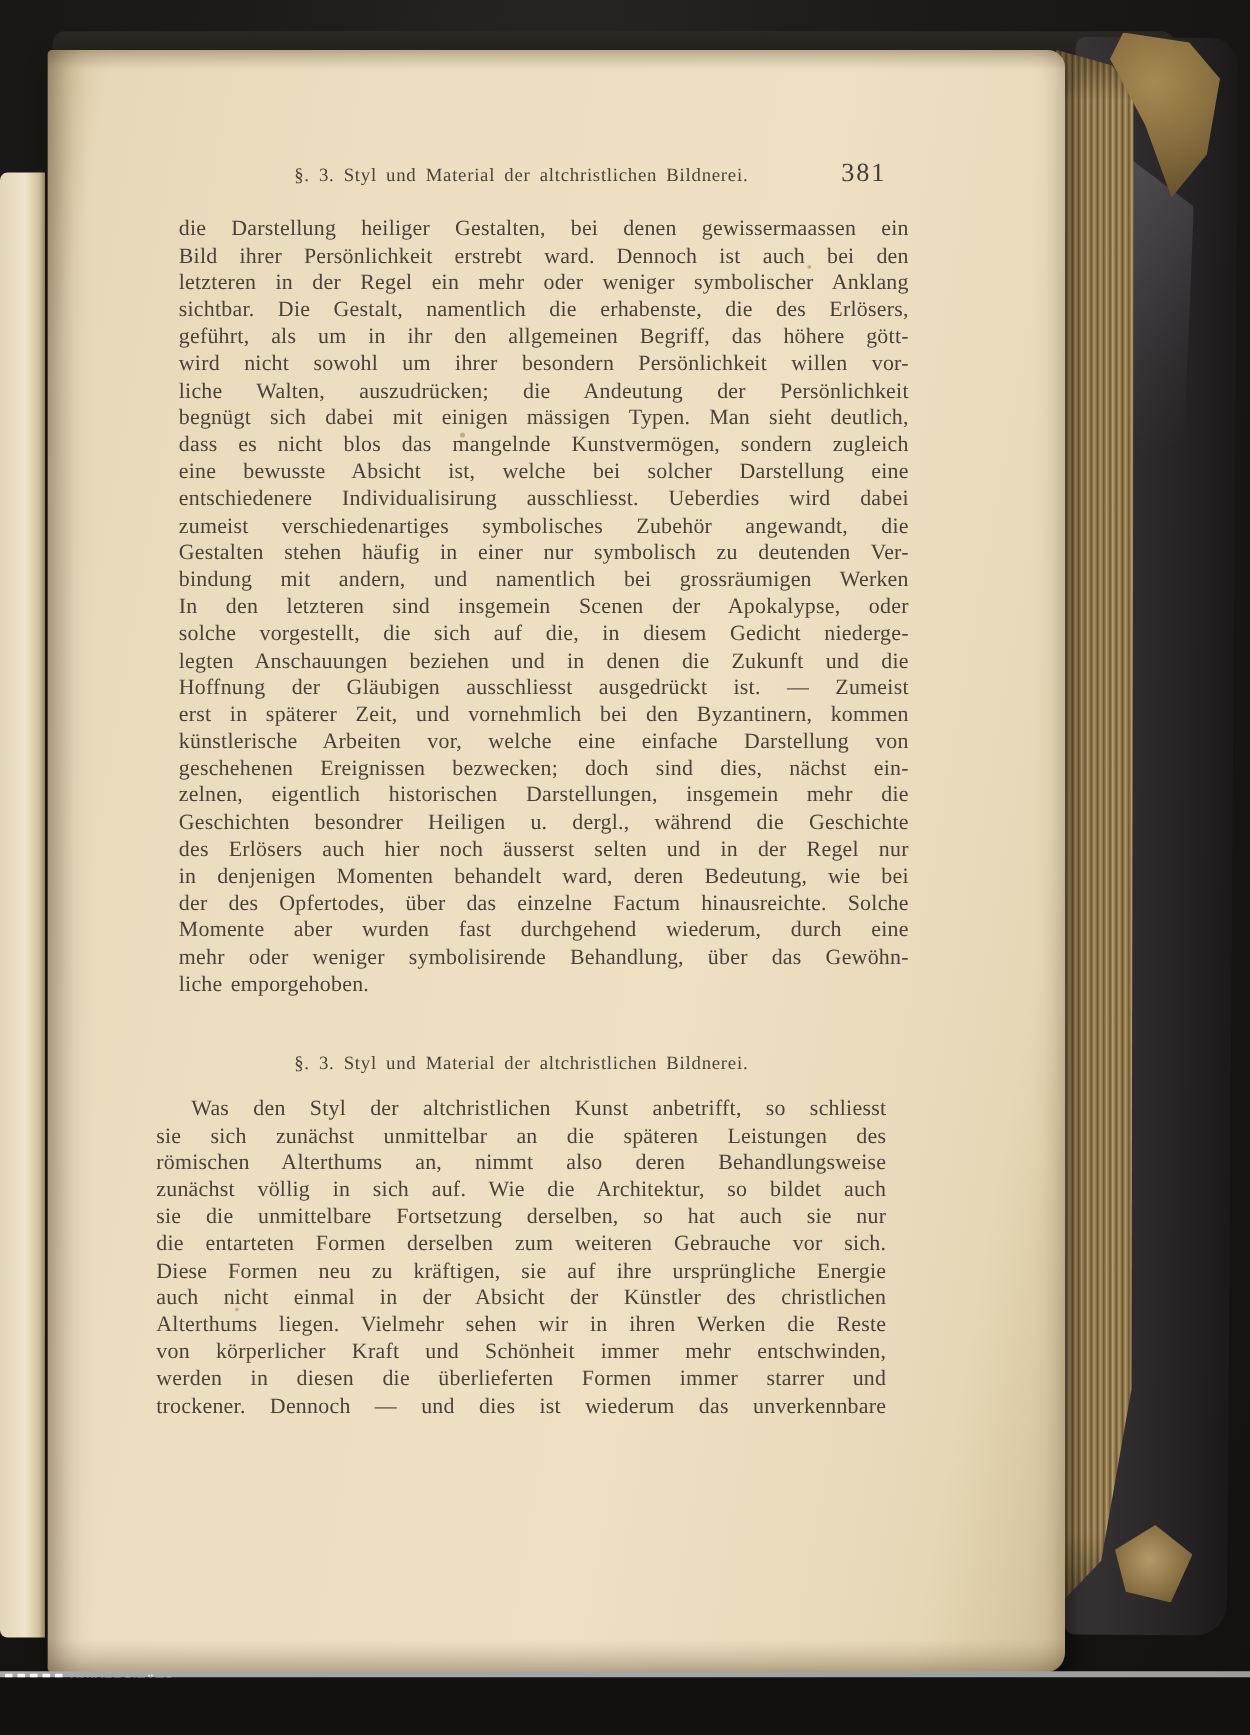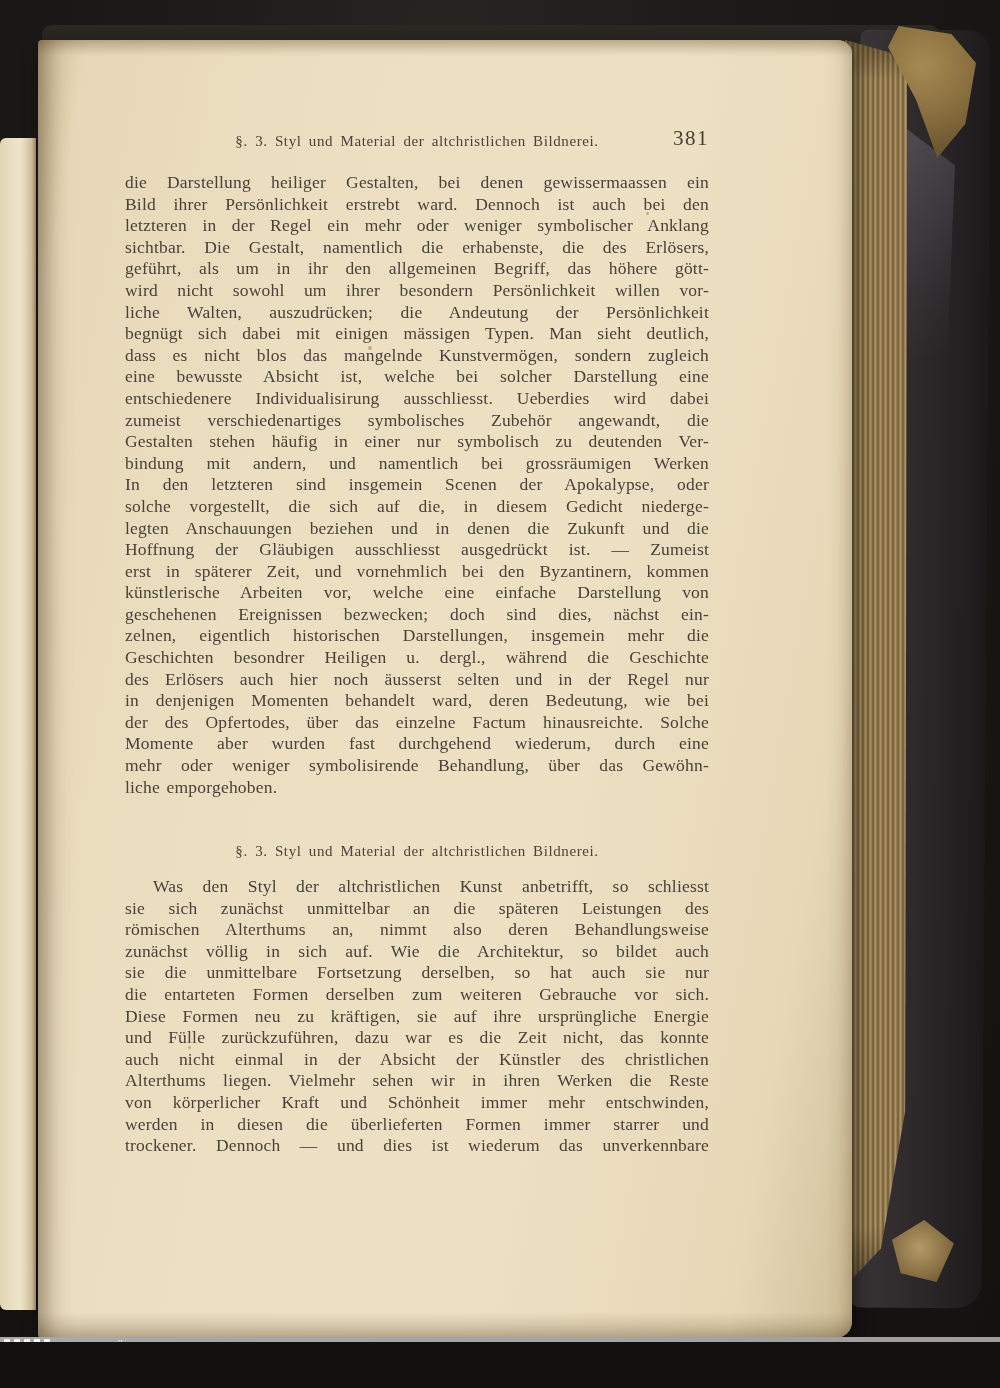--- a/index.html
+++ b/index.html
@@ -66,21 +66,21 @@
     position:absolute;left:125px;top:130px;width:584px;height:24px;z-index:6;
   }
   .running-head .rh-title{
     display:block;text-align:center;font-size:15px;line-height:22px;
     letter-spacing:.6px;word-spacing:3px;color:#4a433b;
   }
   .running-head .rh-num{
     position:absolute;right:0;top:-4px;font-size:21px;letter-spacing:1.5px;color:#453e36;
   }
   .textblock{position:absolute;left:125px;width:584px;z-index:6;color:#49423a;}
-  .para1{top:172px;}
+  .para1{top:172px;margin-left:18px;}
   .para2{top:876px;}
   .tline{
     font-size:17.5px;height:21.6px;line-height:21.6px;
     letter-spacing:.2px;word-spacing:2px;
     text-align:justify;text-align-last:justify;
     white-space:nowrap;
   }
   .tline-last{text-align-last:left;}
   .para2 .tline:first-child{text-indent:28px;}
   .mid-heading{
@@ -168,21 +168,20 @@
   <div class="mid-heading">§. 3. Styl und Material der altchristlichen Bildnerei.</div>
 
   <div class="textblock para2">
       <div class="tline">Was den Styl der altchristlichen Kunst anbetrifft, so schliesst</div>
       <div class="tline">sie sich zunächst unmittelbar an die späteren Leistungen des</div>
       <div class="tline">römischen Alterthums an, nimmt also deren Behandlungsweise</div>
       <div class="tline">zunächst völlig in sich auf. Wie die Architektur, so bildet auch</div>
       <div class="tline">sie die unmittelbare Fortsetzung derselben, so hat auch sie nur</div>
       <div class="tline">die entarteten Formen derselben zum weiteren Gebrauche vor sich.</div>
       <div class="tline">Diese Formen neu zu kräftigen, sie auf ihre ursprüngliche Energie</div>
-      <div class="tline">und Fülle zurückzuführen, dazu war es die Zeit nicht, das konnte</div>
       <div class="tline">auch nicht einmal in der Absicht der Künstler des christlichen</div>
       <div class="tline">Alterthums liegen. Vielmehr sehen wir in ihren Werken die Reste</div>
       <div class="tline">von körperlicher Kraft und Schönheit immer mehr entschwinden,</div>
       <div class="tline">werden in diesen die überlieferten Formen immer starrer und</div>
       <div class="tline">trockener. Dennoch — und dies ist wiederum das unverkennbare</div>
     </div>
 
   <div class="stamp-banner">
     <div class="logo-bars">
       <div class="bar b1"></div>

